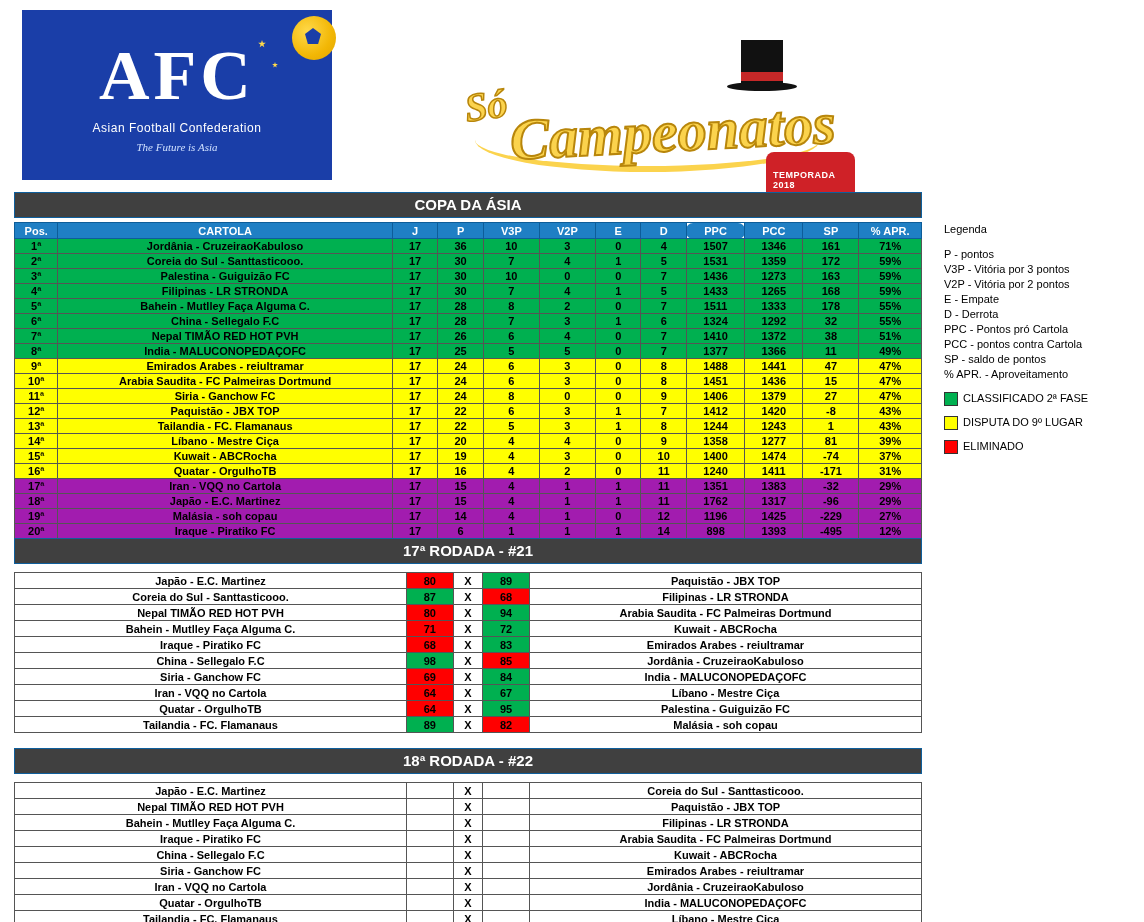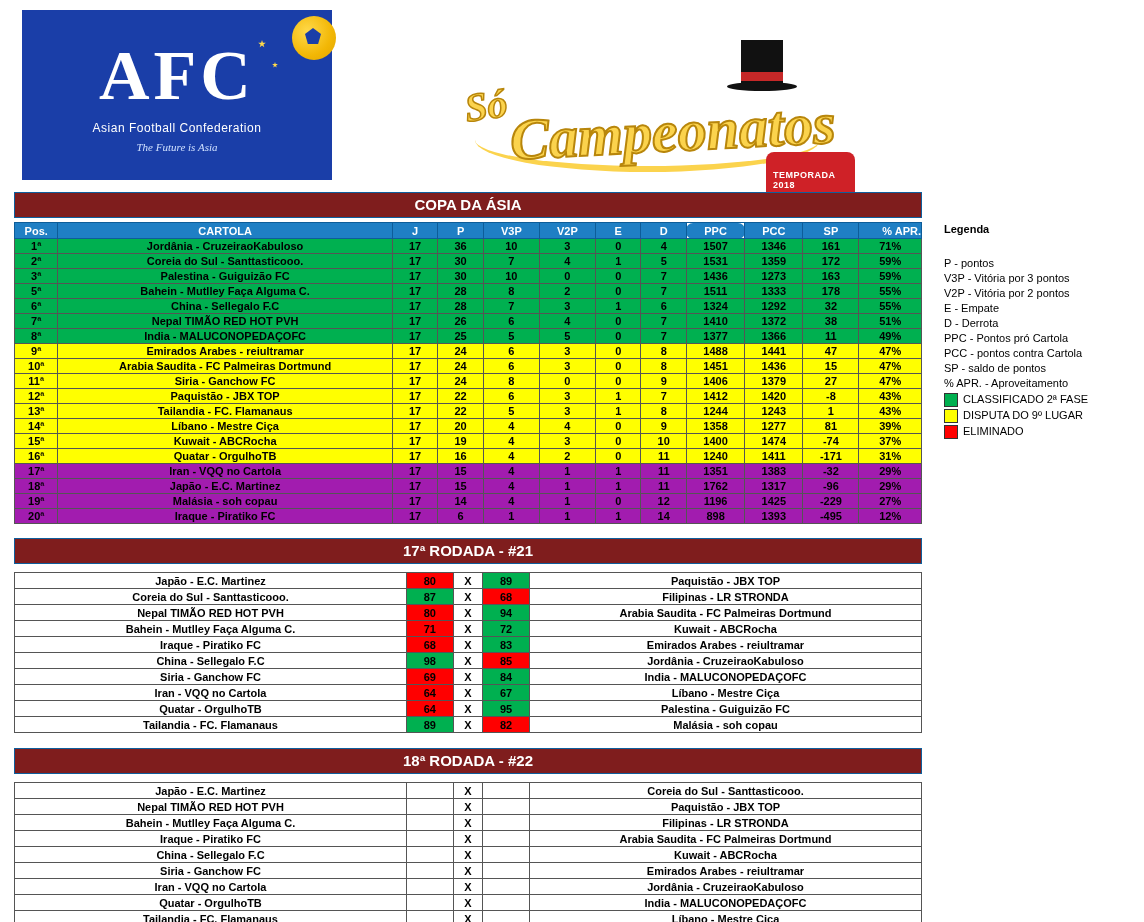--- a/index.html
+++ b/index.html
@@ -56,21 +56,21 @@
     position:absolute;left:311px;top:132px;background:#cf2127;color:#fff;font-size:9px;
     font-weight:bold;padding:18px 7px;border-radius:8px;letter-spacing:.5px;
   }
   .sc-swoosh{
     position:absolute;left:20px;top:120px;width:345px;height:26px;
     border-bottom:6px solid #fbd34d;border-radius:0 0 50% 50%/0 0 100% 100%;
   }
 
   
   .bar{
-    background:#7f1d1d;color:#fff;font-weight:bold;font-size:15px;
+    background:#404040;color:#fff;font-weight:bold;font-size:15px;
     text-align:center;line-height:24px;border:1px solid #0f5f9c;
     position:absolute;
   }
   
   table{border-collapse:collapse;}
   .stand{position:absolute;left:14px;top:222px;width:908px;font-size:11px;}
   .stand th{
     background:#1f7fc4;color:#fff;font-weight:bold;font-size:11px;
     border:1px solid #0d5d99;height:15px;padding:0;
   }
@@ -78,22 +78,22 @@
     border:1px solid #555;height:14px;padding:0 2px;text-align:center;
     font-weight:bold;font-size:11px;color:#000;line-height:13px;
   }
   .stand td.team{text-align:center;}
   .row-green td{background:#00b050;}
   .row-yellow td{background:#ffff00;}
   .row-red td{background:#a21caf;}
 
   
   .legend{position:absolute;left:944px;top:222px;width:196px;font-size:11px;line-height:15px;}
-  .legend .lg-title{font-weight:bold;margin-bottom:19px;}
-  .legend .sw{display:flex;align-items:center;margin-top:1px;}
+  .legend .lg-title{font-weight:normal;margin-bottom:10px;}
+  .legend .sw{display:flex;align-items:center;margin-top:9px;}
   .legend .box{width:12px;height:12px;border:1px solid #333;margin-right:5px;flex:0 0 12px;}
   .legend .box.g{background:#00b050;}
   .legend .box.y{background:#ffff00;}
   .legend .box.r{background:#ff0000;}
 
   
   .rodada{position:absolute;left:14px;width:908px;}
   .rodada table{width:908px;}
   .rodada td{border:1px solid #555;height:15px;font-size:11px;font-weight:bold;
     text-align:center;padding:0 2px;background:#fff;line-height:14px;}
@@ -141,21 +141,21 @@
         <th style="width: 315px;">CARTOLA</th>
         <th style="width: 42px;">J</th>
         <th style="width: 42px;">P</th>
         <th style="width: 52px;">V3P</th>
         <th style="width: 52px;">V2P</th>
         <th style="width: 42px;">E</th>
         <th style="width: 42px;">D</th>
         <th style="width: 54px; border-radius: 7px;">PPC</th>
         <th style="width: 54px;">PCC</th>
         <th style="width: 52px;">SP</th>
-        <th style="width: 58px; text-align: right;">% APR.</th>
+        <th style="width: 58px;">% APR.</th>
       </tr>
     </thead>
   <tbody id="stand-body">
       <tr class="row-green">
         <td>1ª</td>
         <td class="team">Jordânia - CruzeiraoKabuloso</td>
         <td>17</td>
         <td>36</td>
         <td>10</td>
         <td>3</td>
@@ -185,20 +185,34 @@
         <td class="team">Palestina - Guiguizão FC</td>
         <td>17</td>
         <td>30</td>
         <td>10</td>
         <td>0</td>
         <td>0</td>
         <td>7</td>
         <td>1436</td>
         <td>1273</td>
         <td>163</td>
+        <td>59%</td>
+      </tr>
+      <tr class="row-green">
+        <td>4ª</td>
+        <td class="team">Filipinas - LR STRONDA</td>
+        <td>17</td>
+        <td>30</td>
+        <td>7</td>
+        <td>4</td>
+        <td>1</td>
+        <td>5</td>
+        <td>1433</td>
+        <td>1265</td>
+        <td>168</td>
         <td>59%</td>
       </tr>
       <tr class="row-green">
         <td>5ª</td>
         <td class="team">Bahein - Mutlley Faça Alguma C.</td>
         <td>17</td>
         <td>28</td>
         <td>8</td>
         <td>2</td>
         <td>0</td>

